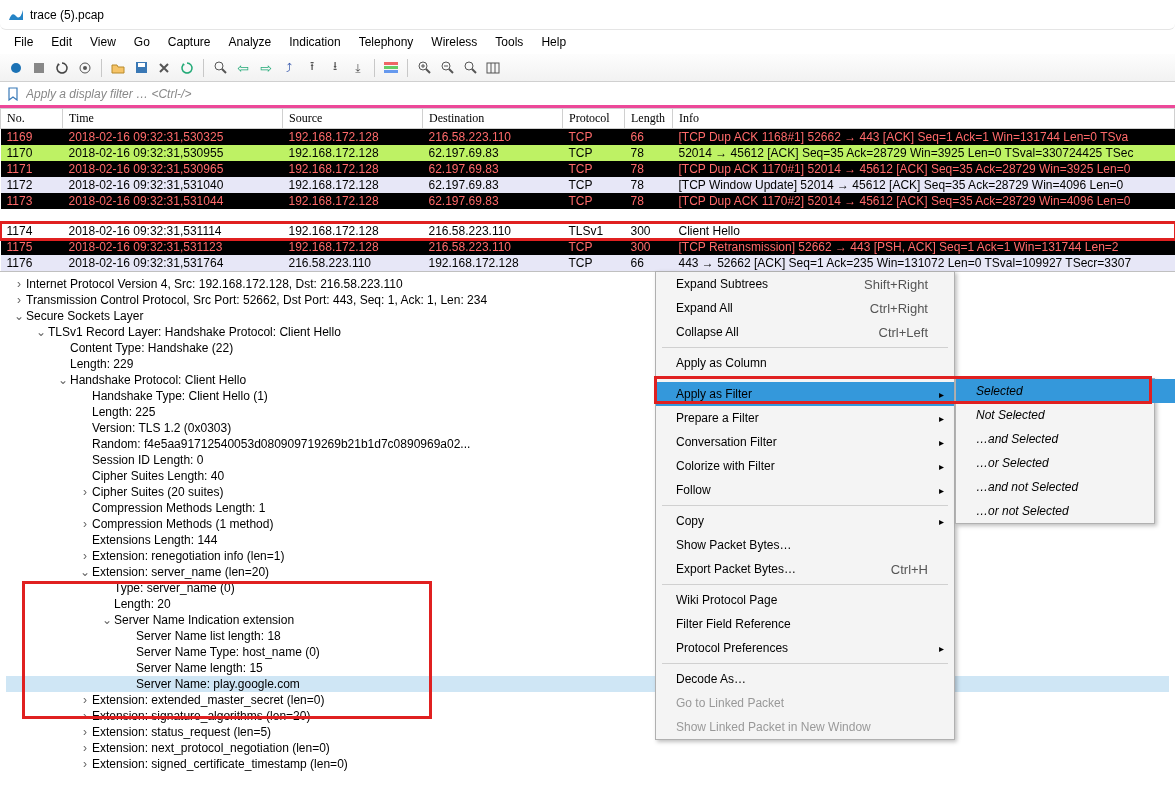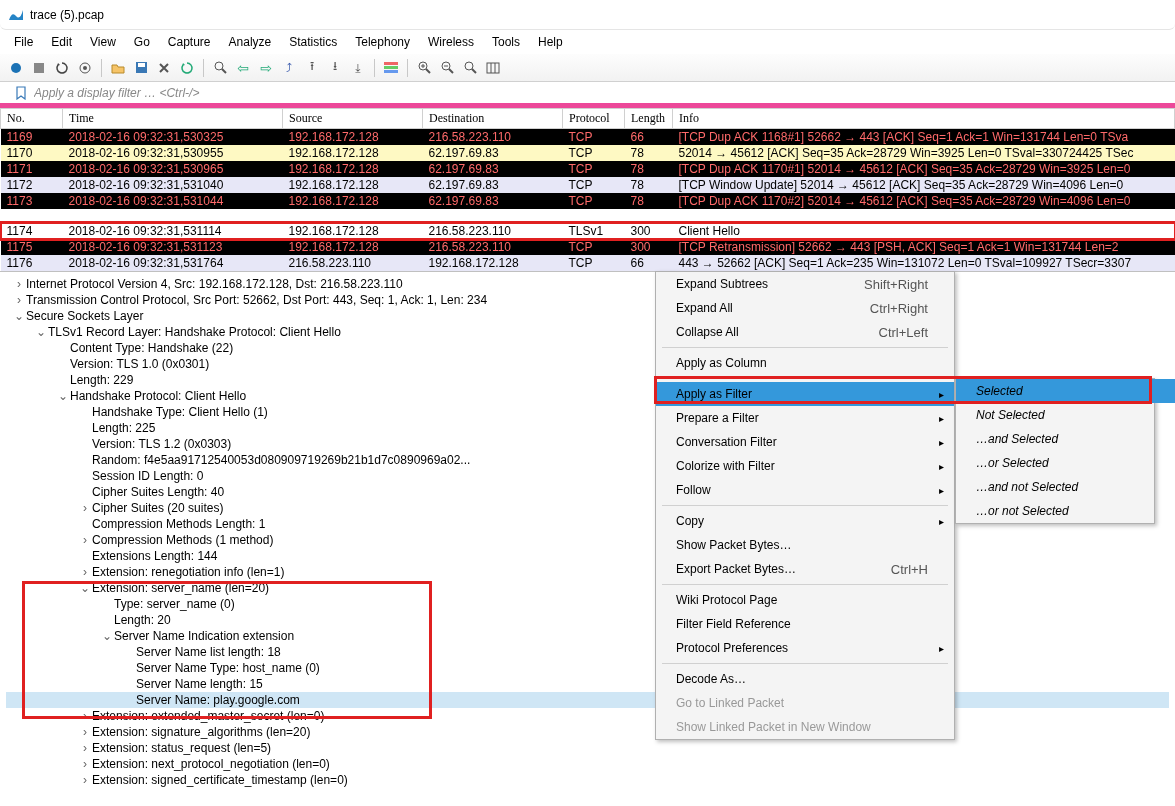--- a/index.html
+++ b/index.html
@@ -5,21 +5,21 @@
 * { margin:0; padding:0; box-sizing:border-box; font-family:"Segoe UI",Tahoma,sans-serif; font-size:12px; }
 body { background:#fff; width:1175px; height:806px; position:relative; overflow:hidden; }
 .titlebar { height:30px; display:flex; align-items:center; padding:0 8px; border-bottom:1px solid #e5e5e5;border-radius:6px; }
 .titlebar svg { margin-right:6px; }
 .title { font-size:12px; }
 .menubar { height:24px; display:flex; align-items:center; padding:0 6px; gap:2px; }
 .menubar span { padding:2px 8px; cursor:default; }
 .toolbar { height:28px; display:flex; align-items:center; padding:0 6px; gap:3px; border-bottom:1px solid #d0d0d0; background:linear-gradient(#fdfdfd,#f2f2f2); }
 .tbtn { width:20px; height:20px; display:flex; align-items:center; justify-content:center; border:1px solid transparent; border-radius:2px; }
 .sep { width:1px; height:18px; background:#c8c8c8; margin:0 3px; }
-.filterbar { height:26px; display:flex; align-items:center; padding:0 12px; border-bottom:5px solid #ec4899; }
+.filterbar { height:26px; display:flex; align-items:center; padding:0 4px; border-bottom:3px solid #ec4899; }
 .bookmark-icon { width:18px; height:18px; display:flex; align-items:center; justify-content:center; color:#3a7ab8; }
 .filter-input { flex:1; border:none; outline:none; padding:3px 4px; font-size:12px; }
 .filter-input::placeholder { color:#888; font-style:italic; }
 
 .pktlist { width:100%; border-collapse:collapse; table-layout:fixed; font-family:Consolas,"Courier New",monospace; font-size:12px; }
 .pktlist th { text-align:left; font-weight:normal; background:#fff; border:1px solid #d0d0d0; padding:2px 6px; font-family:"Segoe UI"; }
 .pktlist td { padding:1px 6px; white-space:nowrap; overflow:hidden; }
 .gap-row td { background:#fff; height:14px; }
 .hl-row { outline:3px solid #e02020; outline-offset:-1px; }
 .details { padding:4px 6px; font-family:Consolas,"Courier New",monospace; font-size:12px; line-height:16px; border-top:1px solid #c0c0c0; height:545px; overflow:hidden; }
@@ -44,21 +44,21 @@
   <span class="title">trace (5).pcap</span>
 </div>
 
 <div class="menubar" id="menubar">
     <span>File</span>
     <span>Edit</span>
     <span>View</span>
     <span>Go</span>
     <span>Capture</span>
     <span>Analyze</span>
-    <span>Statistics</span>
+    <span>Indication</span>
     <span>Telephony</span>
     <span>Wireless</span>
     <span>Tools</span>
     <span>Help</span>
   </div>
 
 <div class="toolbar">
   <div class="tbtn">
       <svg width="14" height="14">
         <path d="M2 7a5 5 0 1 0 10 0a5 5 0 1 0 -10 0" fill="#1b72b5"></path>
@@ -201,21 +201,21 @@
   <tbody id="pktbody">
       <tr style="background: rgb(0, 0, 0); color: rgb(255, 106, 106);">
         <td>1169</td>
         <td>2018-02-16 09:32:31,530325</td>
         <td>192.168.172.128</td>
         <td>216.58.223.110</td>
         <td>TCP</td>
         <td>66</td>
         <td>[TCP Dup ACK 1168#1] 52662 → 443 [ACK] Seq=1 Ack=1 Win=131744 Len=0 TSva</td>
       </tr>
-      <tr style="background: #fef9c3; color: rgb(0, 0, 0);">
+      <tr style="background: #bef264; color: rgb(0, 0, 0);">
         <td>1170</td>
         <td>2018-02-16 09:32:31,530955</td>
         <td>192.168.172.128</td>
         <td>62.197.69.83</td>
         <td>TCP</td>
         <td>78</td>
         <td>52014 → 45612 [ACK] Seq=35 Ack=28729 Win=3925 Len=0 TSval=330724425 TSec</td>
       </tr>
       <tr style="background: rgb(0, 0, 0); color: rgb(255, 106, 106);">
         <td>1171</td>
@@ -276,21 +276,20 @@
       </tr>
     </tbody>
 </table>
 
 <div class="details" id="details">
     <div class="det-line"><span style="display:inline-block;width:8px"></span><span class="det-expander">›</span>Internet Protocol Version 4, Src: 192.168.172.128, Dst: 216.58.223.110</div>
     <div class="det-line"><span style="display:inline-block;width:8px"></span><span class="det-expander">›</span>Transmission Control Protocol, Src Port: 52662, Dst Port: 443, Seq: 1, Ack: 1, Len: 234</div>
     <div class="det-line"><span style="display:inline-block;width:8px"></span><span class="det-expander">⌄</span>Secure Sockets Layer</div>
     <div class="det-line"><span style="display:inline-block;width:30px"></span><span class="det-expander">⌄</span>TLSv1 Record Layer: Handshake Protocol: Client Hello</div>
     <div class="det-line"><span style="display:inline-block;width:52px"></span><span class="det-expander"> </span>Content Type: Handshake (22)</div>
-    <div class="det-line"><span style="display:inline-block;width:52px"></span><span class="det-expander"> </span>Version: TLS 1.0 (0x0301)</div>
     <div class="det-line"><span style="display:inline-block;width:52px"></span><span class="det-expander"> </span>Length: 229</div>
     <div class="det-line"><span style="display:inline-block;width:52px"></span><span class="det-expander">⌄</span>Handshake Protocol: Client Hello</div>
     <div class="det-line"><span style="display:inline-block;width:74px"></span><span class="det-expander"> </span>Handshake Type: Client Hello (1)</div>
     <div class="det-line"><span style="display:inline-block;width:74px"></span><span class="det-expander"> </span>Length: 225</div>
     <div class="det-line"><span style="display:inline-block;width:74px"></span><span class="det-expander"> </span>Version: TLS 1.2 (0x0303)</div>
     <div class="det-line"><span style="display:inline-block;width:74px"></span><span class="det-expander"> </span>Random: f4e5aa91712540053d080909719269b21b1d7c0890969a02...</div>
     <div class="det-line"><span style="display:inline-block;width:74px"></span><span class="det-expander"> </span>Session ID Length: 0</div>
     <div class="det-line"><span style="display:inline-block;width:74px"></span><span class="det-expander"> </span>Cipher Suites Length: 40</div>
     <div class="det-line"><span style="display:inline-block;width:74px"></span><span class="det-expander">›</span>Cipher Suites (20 suites)</div>
     <div class="det-line"><span style="display:inline-block;width:74px"></span><span class="det-expander"> </span>Compression Methods Length: 1</div>

